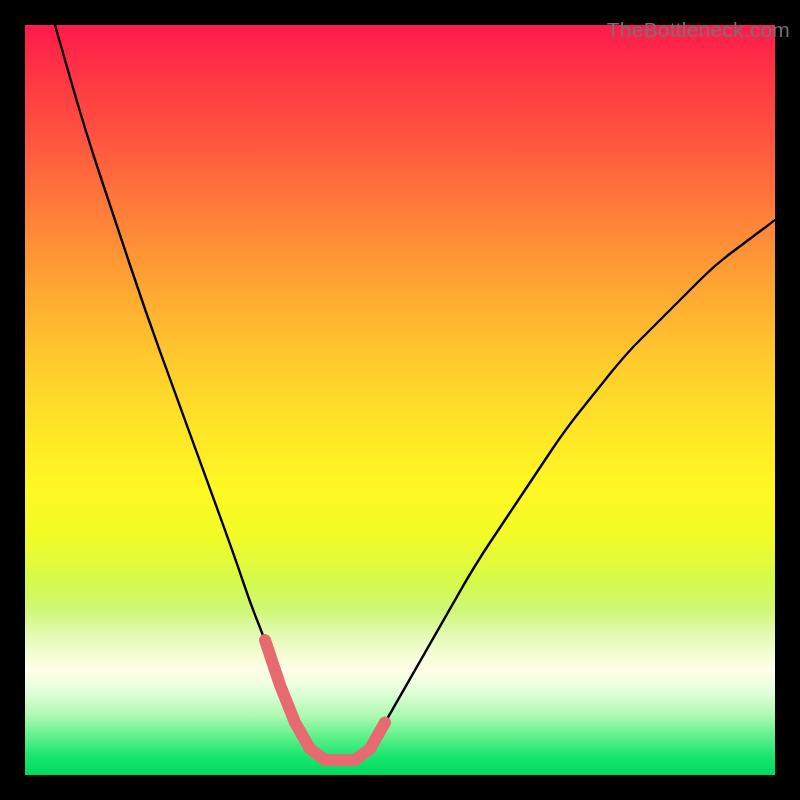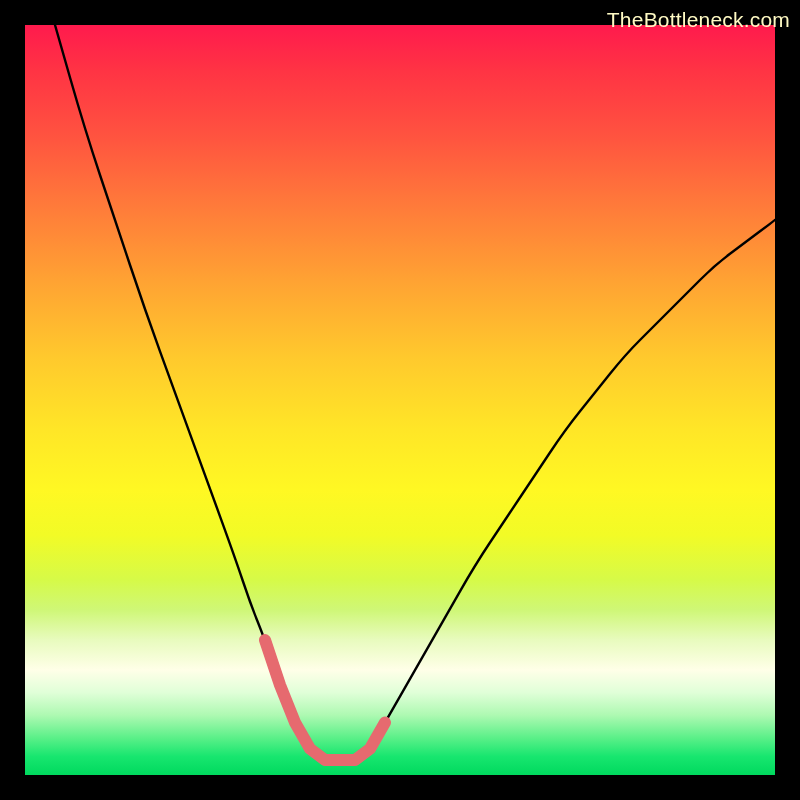--- a/index.html
+++ b/index.html
@@ -32,25 +32,25 @@
       #ffffe8 86%,
       #e0ffd8 89%,
       #aef9b2 92%,
       #5cf089 95%,
       #18e66f 97.5%,
       #00d95e 100%
     );
   }
   .watermark {
     position: absolute;
-    top: 8px;
+    top: 18px;
     right: 10px;
     font-family: Arial, Helvetica, sans-serif;
     font-size: 21px;
-    color: #fef9c3;
+    color: #737373;
     letter-spacing: 0.2px;
     font-weight: 400;
   }
   svg.curve {
     position: absolute;
     inset: 0;
     width: 750px;
     height: 750px;
   }
 </style>

